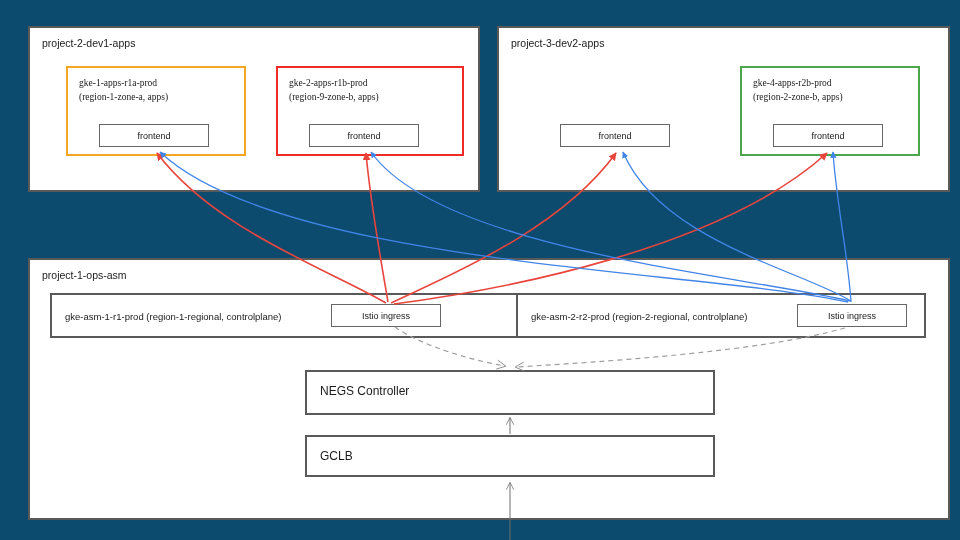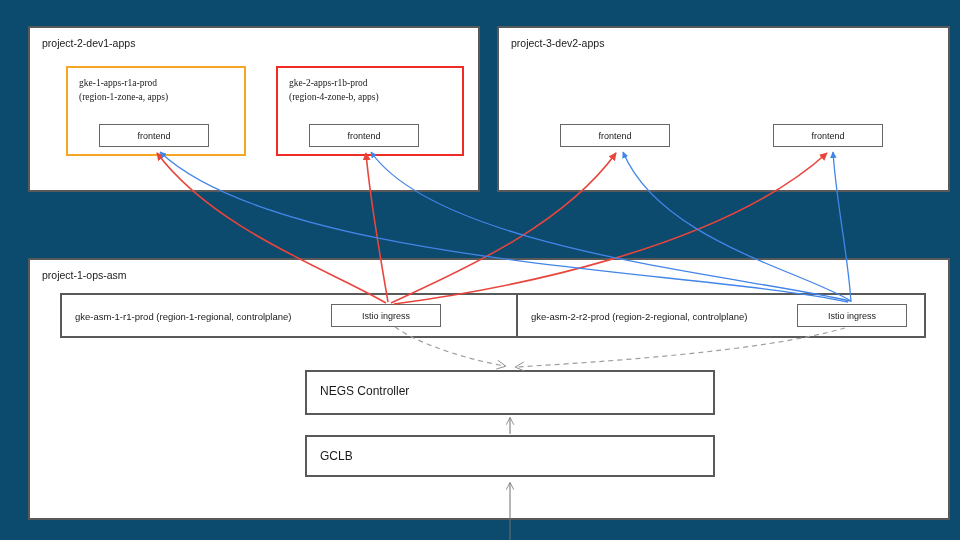--- a/index.html
+++ b/index.html
@@ -117,44 +117,50 @@
       <span class="l2">(region-1-zone-a, apps)</span>
     </span>
   </div>
   <div class="node leaf" style="left:99px; top:124px; width:110px; height:23px;">
     <span>frontend</span>
   </div>
 
   <div class="node cluster" style="left:276px; top:66px; width:188px; height:90px; border-color:#EE2B24;">
     <span class="cluster-title">
       <span>gke-2-apps-r1b-prod</span>
-      <span class="l2">(region-4-zone-b, apps)</span>
+      <span class="l2">(region-9-zone-b, apps)</span>
     </span>
   </div>
   <div class="node leaf" style="left:309px; top:124px; width:110px; height:23px;">
     <span>frontend</span>
   </div>
 
   <div class="node project" style="left:497px; top:26px; width:453px; height:166px;">
     <span class="project-label">project-3-dev2-apps</span>
   </div>
 
   <div class="node leaf" style="left:560px; top:124px; width:110px; height:23px;">
     <span>frontend</span>
   </div>
 
+  <div class="node cluster" style="left:740px; top:66px; width:180px; height:90px; border-color:#4CA64C;">
+    <span class="cluster-title">
+      <span>gke-4-apps-r2b-prod</span>
+      <span class="l2">(region-2-zone-b, apps)</span>
+    </span>
+  </div>
   <div class="node leaf" style="left:773px; top:124px; width:110px; height:23px;">
     <span>frontend</span>
   </div>
 
   <div class="node project" style="left:28px; top:258px; width:922px; height:262px;">
     <span class="project-label">project-1-ops-asm</span>
   </div>
 
-  <div class="node asm" style="left:60px; top:293px; width:484px; height:45px;">
+  <div class="node asm" style="left:50px; top:293px; width:484px; height:45px;">
     <span class="asm-title">gke-asm-1-r1-prod (region-1-regional, controlplane)</span>
   </div>
   <div class="node leaf" style="left:331px; top:304px; width:110px; height:23px;">
     <span>Istio ingress</span>
   </div>
 
   <div class="node asm" style="left:516px; top:293px; width:410px; height:45px;">
     <span class="asm-title">gke-asm-2-r2-prod (region-2-regional, controlplane)</span>
   </div>
   <div class="node leaf" style="left:797px; top:304px; width:110px; height:23px;">

